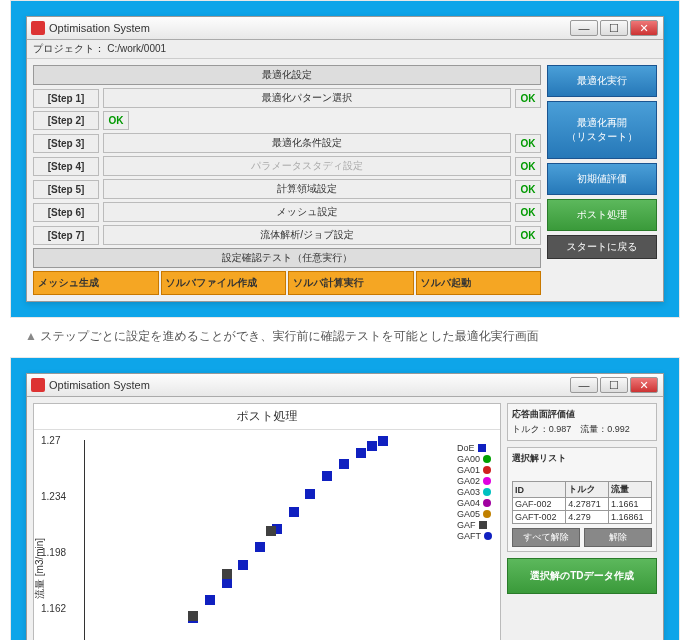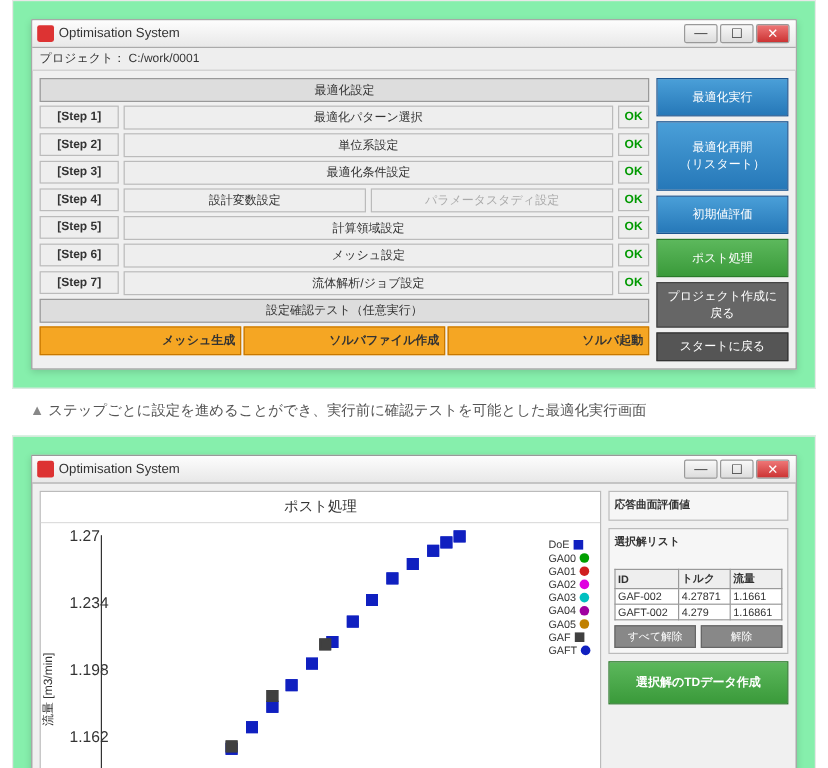--- a/index.html
+++ b/index.html
@@ -1,55 +1,55 @@
 <!DOCTYPE html>
 <html><head>
 <meta charset="utf-8">
 <style>
 body{margin:0;background:#fff;font-family:Meiryo,sans-serif;font-size:10px;color:#333;width:690px}
 .cap{font-size:12px;color:#555;margin:8px 0 12px 25px}
 .cap::before{content:"▲ ";color:#888}
-.container{border:1px solid #e8e8e8;padding:15px;margin:0 10px 10px 10px;background:#86efac}
+.container{border:1px solid #e8e8e8;padding:15px;margin:0 10px 10px 10px;background:#0ea5e9}
 .win{border:1px solid #999;background:#f0f0f0;box-shadow:0 2px 6px rgba(0,0,0,.15)}
 .tb{background:linear-gradient(#fdfdfd,#e8e8e8);border-bottom:1px solid #aaa;height:22px;display:flex;align-items:center;padding:0 4px;font-size:11px}
 .tb-icon{width:14px;height:14px;background:#d33;margin-right:4px;border-radius:2px}
 .tb-sp{flex:1}
 .tb-btn{width:26px;height:14px;background:linear-gradient(#f8f8f8,#ddd);border:1px solid #999;margin:0 1px;border-radius:2px;display:flex;align-items:center;justify-content:center}
 .tb-close{background:linear-gradient(#e77,#c33);color:#fff}
 .proj{background:#eee;padding:2px 6px;font-size:10px;border-bottom:1px solid #ccc}
 .w1-body{display:flex;padding:6px;gap:6px}
 .steps-panel{flex:1}
 .steps-hdr{background:#ddd;border:1px solid #999;text-align:center;padding:2px;font-size:10px}
-.step-row{display:flex;gap:4px;margin-top:3px;align-items:flex-start}
+.step-row{display:flex;gap:4px;margin-top:3px;align-items:center}
 .step-lbl{width:60px;background:#eee;border:1px solid #bbb;text-align:center;padding:3px 2px;font-size:10px;font-weight:bold}
 .step-btn{flex:1;background:#eee;border:1px solid #bbb;text-align:center;padding:2px;font-size:10px}
 .step-btn.dis{color:#aaa}
 .step-ok{width:24px;background:#eee;border:1px solid #bbb;text-align:center;color:#090;font-weight:bold;padding:3px 0;font-size:10px}
 .test-hdr{background:#ddd;border:1px solid #999;text-align:center;padding:2px;font-size:10px;margin-top:3px}
 .test-row{display:flex;gap:2px;margin-top:3px}
-.test-btn{flex:1;background:#f5a623;border:1px solid #c87800;text-align:right;padding:4px;font-size:10px;font-weight:bold}
+.test-btn{flex:1;background:#f5a623;border:1px solid #c87800;text-align:left;padding:4px;font-size:10px;font-weight:bold}
 .side{width:110px;display:flex;flex-direction:column;gap:4px}
 .sbtn{text-align:center;padding:8px 2px;font-size:10px;color:#fff;border:1px solid #1a5490;background:linear-gradient(#4a9fd8,#2678b8)}
 .sbtn.tall{padding:14px 2px}
 .sbtn.green{background:linear-gradient(#5cb85c,#3a9a3a);border-color:#2a7a2a}
 .sbtn.dark{background:#666;border-color:#444;padding:4px}
 .sbtn.dark2{background:#555;border-color:#333;padding:4px}
 .w2-body{display:flex;padding:6px;gap:6px}
 .chart-panel{flex:1;background:#fff;border:1px solid #bbb}
 .chart-title{text-align:center;padding:4px;font-size:12px;border-bottom:1px solid #ddd}
 .chart-area{position:relative;height:320px;padding:10px 10px 30px 50px}
 .plot{position:absolute;left:50px;top:10px;right:80px;bottom:30px;border-left:1px solid #333;border-bottom:1px solid #333}
 .pt{position:absolute;width:6px;height:6px;transform:translate(-3px,-3px)}
 .pt.sq{border:1px solid}
 .pt.ci{border-radius:50%}
 .legend{position:absolute;right:8px;top:12px;font-size:9px}
 .legend div{display:flex;align-items:center;gap:3px;margin:1px 0}
 .lsw{width:8px;height:8px}
 .ylabel{position:absolute;left:6px;top:45%;transform:rotate(-90deg);transform-origin:left;font-size:10px;white-space:nowrap}
-.ytick{position:absolute;left:24px;font-size:13px;transform:translateY(-50%)}
+.ytick{position:absolute;left:7px;font-size:10px;transform:translateY(-50%)}
 .side2{width:150px;display:flex;flex-direction:column;gap:6px}
 .infobox{border:1px solid #bbb;background:#f6f6f6;padding:4px;font-size:9px}
 .infobox .t{font-weight:bold;margin-bottom:2px}
 .tbl{width:100%;border-collapse:collapse;font-size:9px;margin-top:16px}
 .tbl th,.tbl td{border:1px solid #999;padding:1px 2px;text-align:left;background:#fff}
 .tbl th{background:#eee}
 .tbl tr.sel td{background:#3a78d6;color:#fff}
 .list-btns{display:flex;gap:4px;margin-top:4px}
 .list-btns button{flex:1;font-size:9px;padding:2px;background:#888;color:#fff;border:1px solid #666}
 .gbtn{background:linear-gradient(#5cb85c,#3a9a3a);border:1px solid #2a7a2a;color:#fff;text-align:center;padding:10px 4px;font-size:10px;font-weight:bold}
@@ -72,31 +72,29 @@
   <div class="steps-panel">
    <div class="steps-hdr">最適化設定</div>
    <div id="steps">
             <div class="step-row">
               <div class="step-lbl">[Step 1]</div>
               <div class="step-btn">最適化パターン選択</div>
               <div class="step-ok">OK</div>
             </div>
             <div class="step-row">
               <div class="step-lbl">[Step 2]</div>
-              <div class="step-btn">単位系設定</div>
               <div class="step-ok">OK</div>
             </div>
             <div class="step-row">
               <div class="step-lbl">[Step 3]</div>
               <div class="step-btn">最適化条件設定</div>
               <div class="step-ok">OK</div>
             </div>
             <div class="step-row">
               <div class="step-lbl">[Step 4]</div>
-              <div class="step-btn">設計変数設定</div>
               <div class="step-btn dis">パラメータスタディ設定</div>
               <div class="step-ok">OK</div>
             </div>
             <div class="step-row">
               <div class="step-lbl">[Step 5]</div>
               <div class="step-btn">計算領域設定</div>
               <div class="step-ok">OK</div>
             </div>
             <div class="step-row">
               <div class="step-lbl">[Step 6]</div>
@@ -106,29 +104,29 @@
             <div class="step-row">
               <div class="step-lbl">[Step 7]</div>
               <div class="step-btn">流体解析/ジョブ設定</div>
               <div class="step-ok">OK</div>
             </div>
           </div>
    <div class="test-hdr">設定確認テスト（任意実行）</div>
    <div class="test-row" id="tests">
             <div class="test-btn">メッシュ生成</div>
             <div class="test-btn">ソルバファイル作成</div>
+            <div class="test-btn">ソルバ計算実行</div>
             <div class="test-btn">ソルバ起動</div>
           </div>
   </div>
   <div class="side" id="side1">
           <div class="sbtn">最適化実行</div>
           <div class="sbtn tall">最適化再開<br>（リスタート）</div>
           <div class="sbtn">初期値評価</div>
           <div class="sbtn green">ポスト処理</div>
-          <div class="sbtn dark">プロジェクト作成に戻る</div>
           <div class="sbtn dark2">スタートに戻る</div>
         </div>
  </div>
 </div>
 </div>
 <div class="cap">ステップごとに設定を進めることができ、実行前に確認テストを可能とした最適化実行画面</div>
 
 <div class="container">
 <div class="win">
  <div class="tb">
@@ -217,20 +215,21 @@
               <div class="ytick" style="top: 122px;">1.198</div>
               <div class="ytick" style="top: 66px;">1.234</div>
               <div class="ytick" style="top: 10px;">1.27</div>
             </div>
    </div>
 
   </div>
   <div class="side2">
    <div class="infobox">
     <div class="t">応答曲面評価値</div>
+    <div>トルク：0.987　流量：0.992</div>
    </div>
    <div class="infobox">
     <div class="t">選択解リスト</div>
     <table class="tbl" id="seltbl">
               <tbody>
                 <tr>
                   <th>ID</th>
                   <th>トルク</th>
                   <th>流量</th>
                 </tr>

